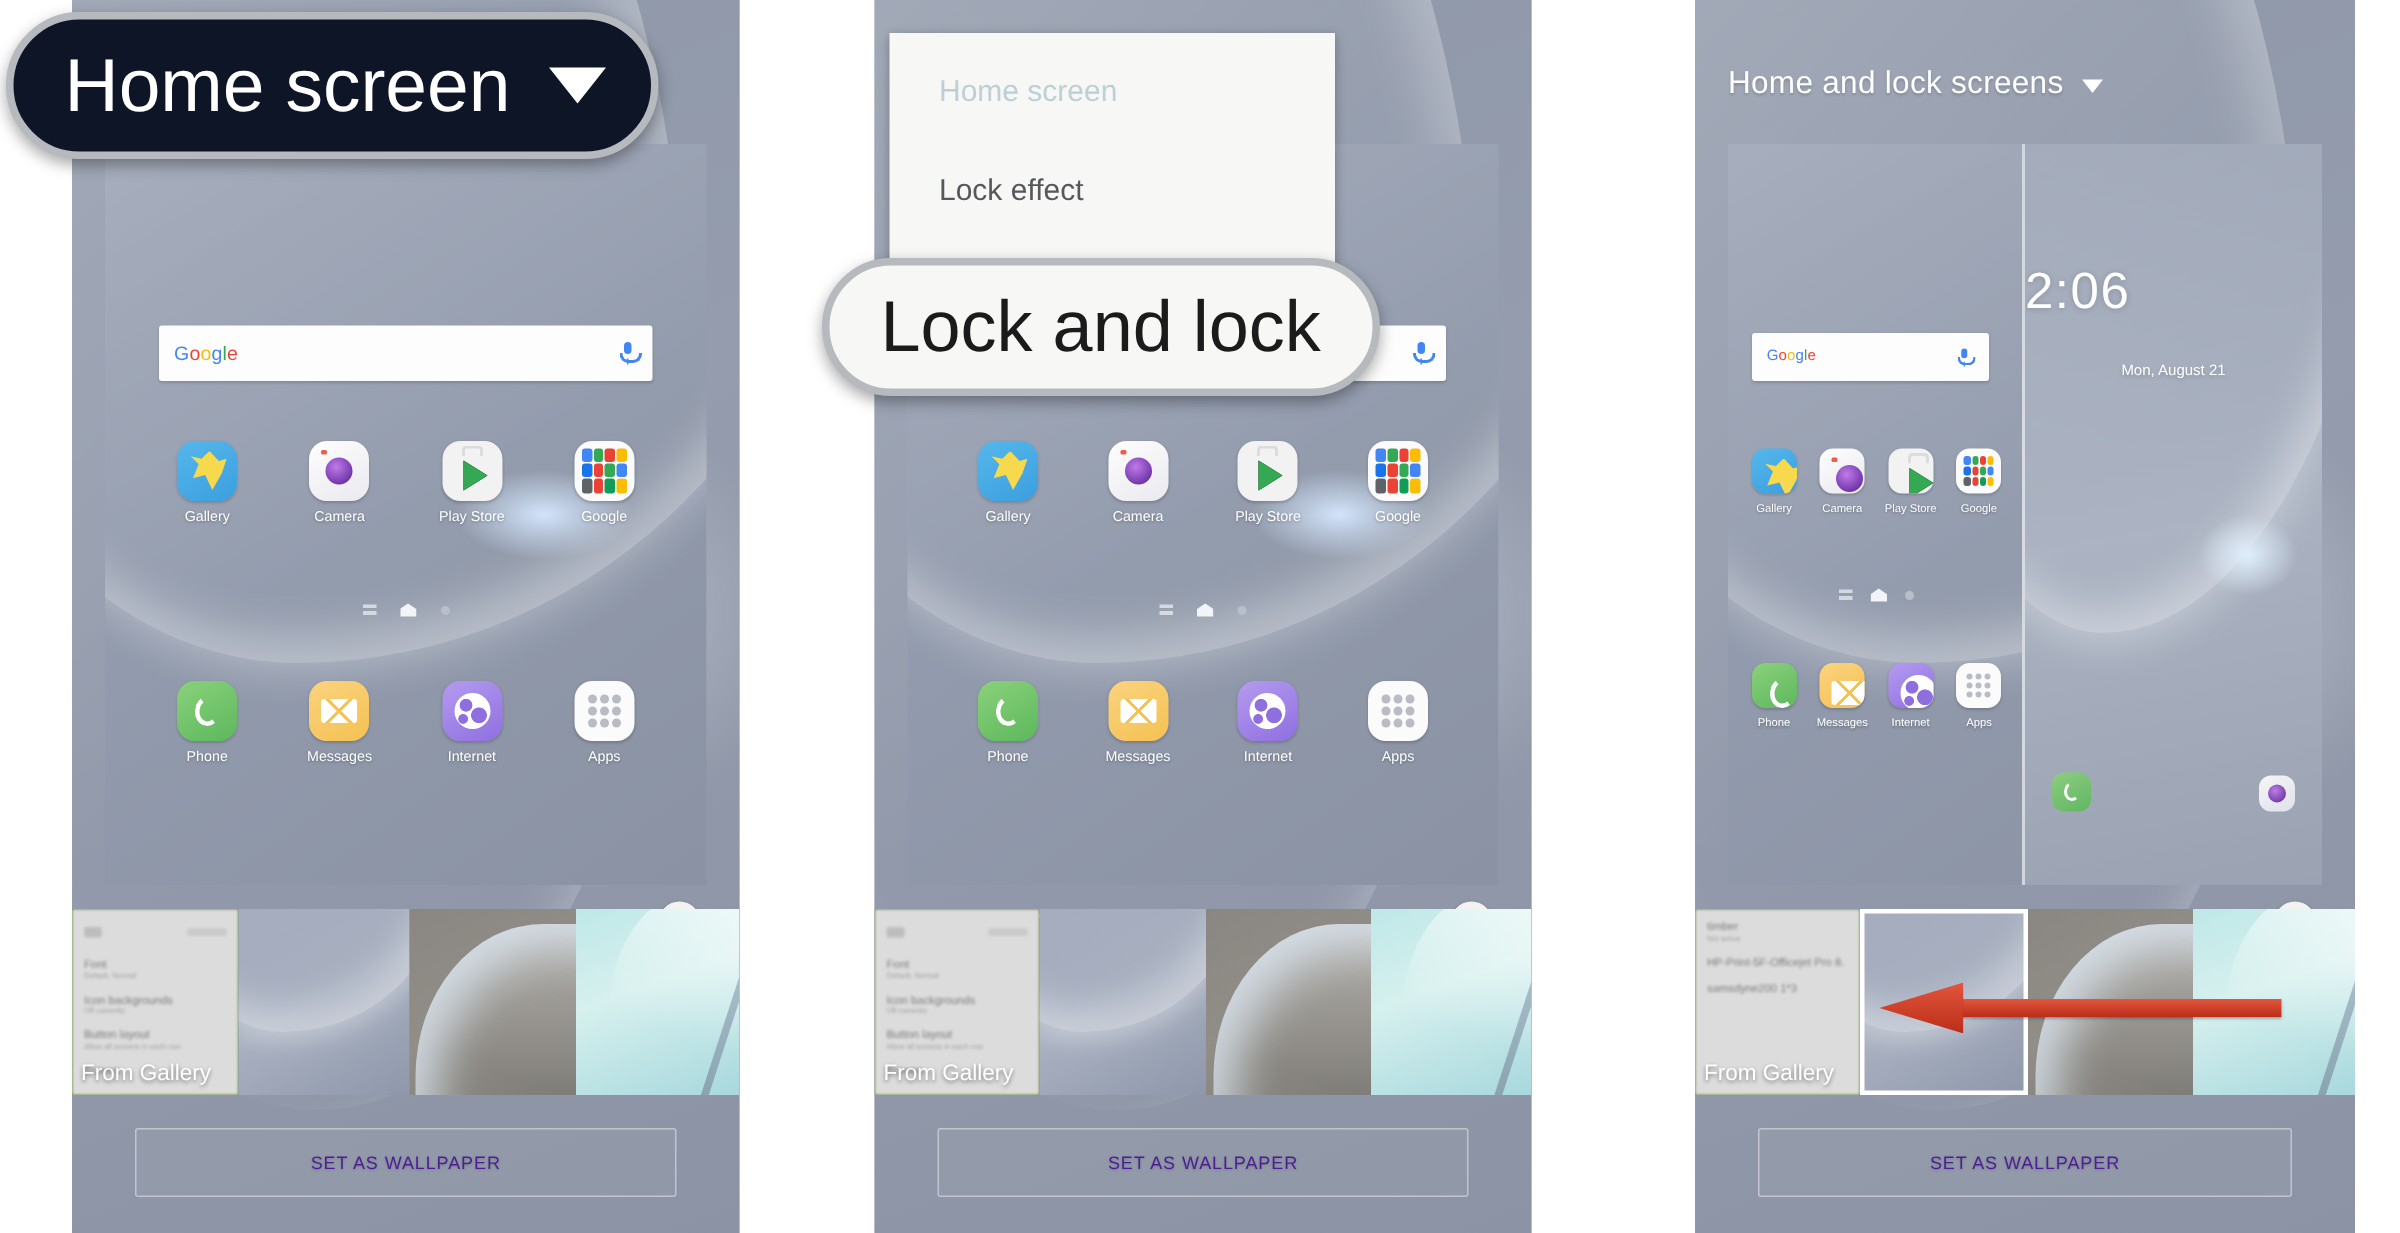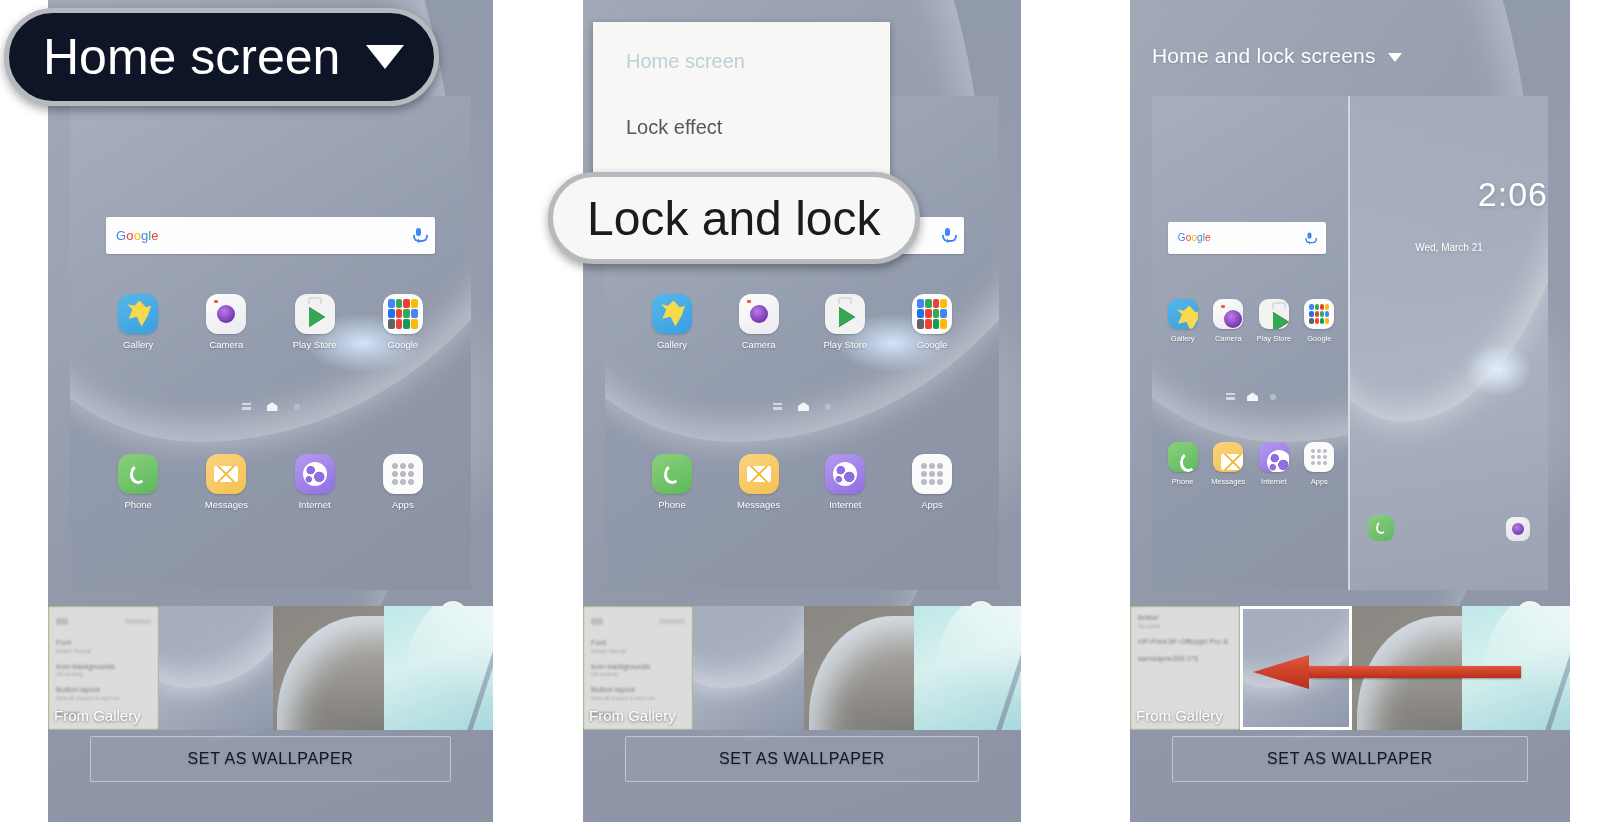--- a/index.html
+++ b/index.html
@@ -122,21 +122,21 @@
   
   .lockHalf{position:absolute;right:0;top:0;bottom:0;width:50%;overflow:hidden;
     background:linear-gradient(170deg,#9aa3b4 0%,#aab2c1 52%,#9ba3b3 100%);
     border-left:2px solid rgba(255,255,255,.55);}
   .lockSwirl{position:absolute;left:-40%;top:-52%;width:165%;height:118%;
     border-radius:0 0 60% 40%/0 0 72% 48%;
     background:linear-gradient(150deg, rgba(255,255,255,.20), rgba(255,255,255,.02) 72%);
     box-shadow:inset -6px -16px 28px rgba(255,255,255,.38), 0 8px 24px rgba(255,255,255,.30);}
   .lockGlow{position:absolute;right:8%;top:50%;width:34%;height:11%;border-radius:50%;
     background:radial-gradient(ellipse at center, rgba(225,240,255,.95), rgba(200,222,255,0) 70%);}
-  .clockTime{position:absolute;left:0;right:0;top:16%;text-align:right;color:#fff;font-size:34px;
+  .clockTime{position:absolute;left:0;right:0;top:16%;text-align:left;color:#fff;font-size:34px;
     font-weight:300;letter-spacing:1px;text-shadow:0 1px 4px rgba(0,0,0,.18);}
   .clockDate{position:absolute;left:0;right:0;top:29.5%;text-align:center;color:#fff;font-size:10px;
     text-shadow:0 1px 3px rgba(0,0,0,.2);}
   .lockPhone{position:absolute;left:9%;bottom:10%;width:26px;height:26px;border-radius:8px;
     background:linear-gradient(150deg,#8bd17c,#5cb85c);opacity:.92;}
   .lockPhone::before{content:"";position:absolute;left:8px;top:6px;width:11px;height:13px;
     border:2px solid #fff;border-radius:50% 8% 50% 50%/50% 8% 50% 50%;border-top-color:transparent;
     border-right-color:transparent;transform:rotate(8deg);box-sizing:border-box;}
   .lockCam{position:absolute;right:9%;bottom:10%;width:24px;height:24px;border-radius:8px;
     background:linear-gradient(150deg,#fdfdfd,#e6e6ee);opacity:.92;}
@@ -175,22 +175,22 @@
     box-shadow:inset 14px 16px 30px rgba(230,242,255,.72);}
   .t-w3{width:24.5%;background:linear-gradient(160deg,#bfe8e8 0%,#d6f0ee 42%,#a8d8dd 100%);}
   .t-w3::before{content:"";position:absolute;right:-10%;top:-10%;width:90%;height:130%;
     background:linear-gradient(200deg, rgba(255,255,255,.75), rgba(255,255,255,0) 58%);
     border-radius:60% 0 0 40%/50% 0 0 50%;}
   .t-w3::after{content:"";position:absolute;right:6%;top:24%;width:5px;height:84%;
     background:linear-gradient(#9fb6c4,#7e93a3);transform:rotate(18deg);opacity:.8;}
   .thumbSelected{position:absolute;box-sizing:border-box;border:3px solid #fff;}
 
   
-  .setBtn{position:absolute;left:42px;right:42px;bottom:40px;height:44px;
-    border:1px solid rgba(255,255,255,.42);border-radius:2px;color:#0f172a;font-size:16px;
+  .setBtn{position:absolute;left:42px;right:42px;bottom:24px;height:44px;
+    border:1px solid rgba(255,255,255,.42);border-radius:2px;color:#4c1d95;font-size:12px;
     display:flex;align-items:center;justify-content:center;letter-spacing:.6px;
     background:rgba(255,255,255,.05);text-shadow:0 1px 2px rgba(0,0,0,.2);}
 
   
   .dropdown{position:absolute;left:10px;top:22px;width:297px;background:#f7f7f5;
     box-shadow:0 2px 7px rgba(0,0,0,.30);padding:6px 0 0;z-index:6;}
   .ddItem{height:66px;display:flex;align-items:center;padding-left:33px;font-size:20px;}
   .ddItem.dim{color:#bcd0d6;}
   .ddItem.norm{color:#55585c;}
 
@@ -579,21 +579,21 @@
               </div>
           </div>
           <div class="appLabel" style="font-size:7.5px">Apps</div>
         </div>
       </div>
 
       <div class="lockHalf">
         <div class="lockSwirl"></div>
         <div class="lockGlow"></div>
         <div class="clockTime">2:06</div>
-        <div class="clockDate">Wed, March 21</div>
+        <div class="clockDate">Mon, August 21</div>
         <div class="lockPhone"></div>
         <div class="lockCam"></div>
       </div>
     </div>
 
     <div class="motionRow">
       <div class="motionLabel">Wallpaper motion effect</div>
       <div class="motionToggle"></div>
     </div>
 

